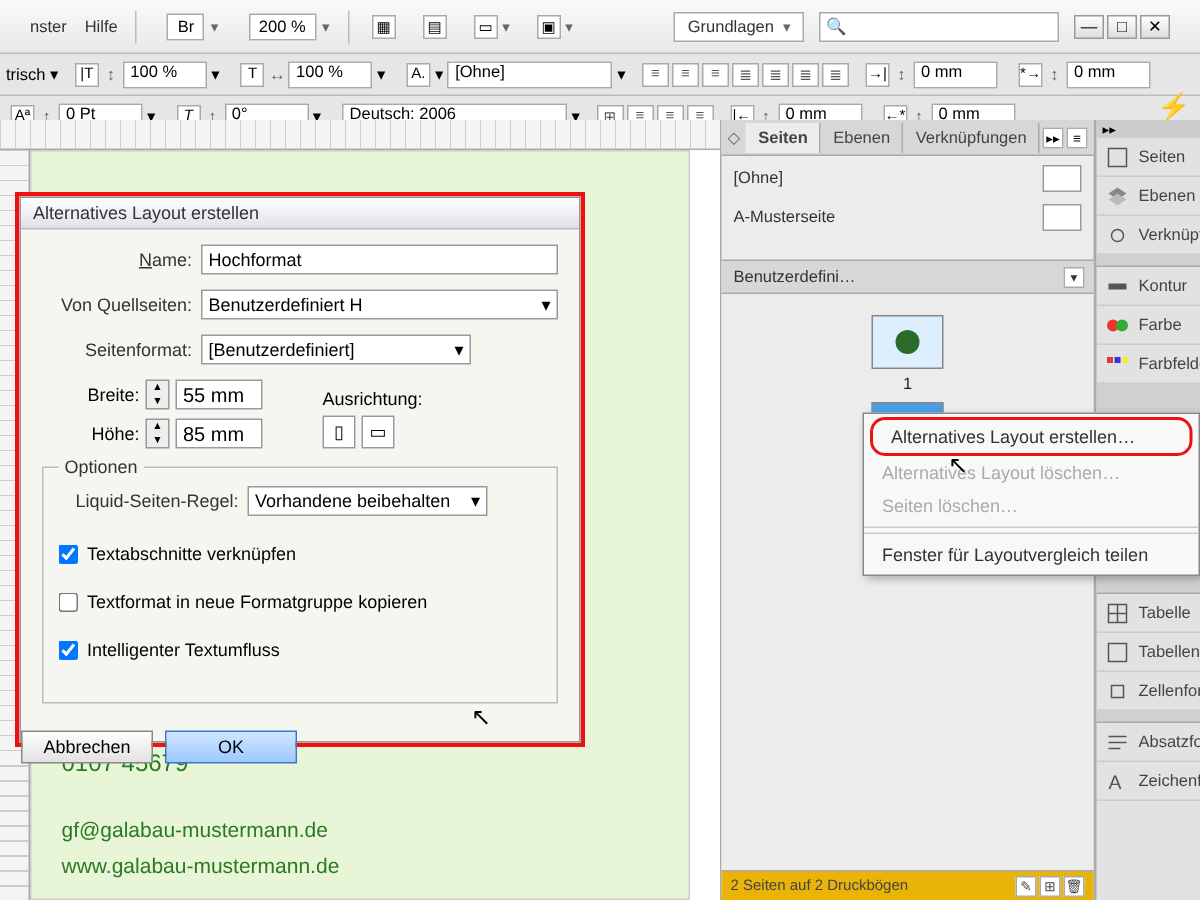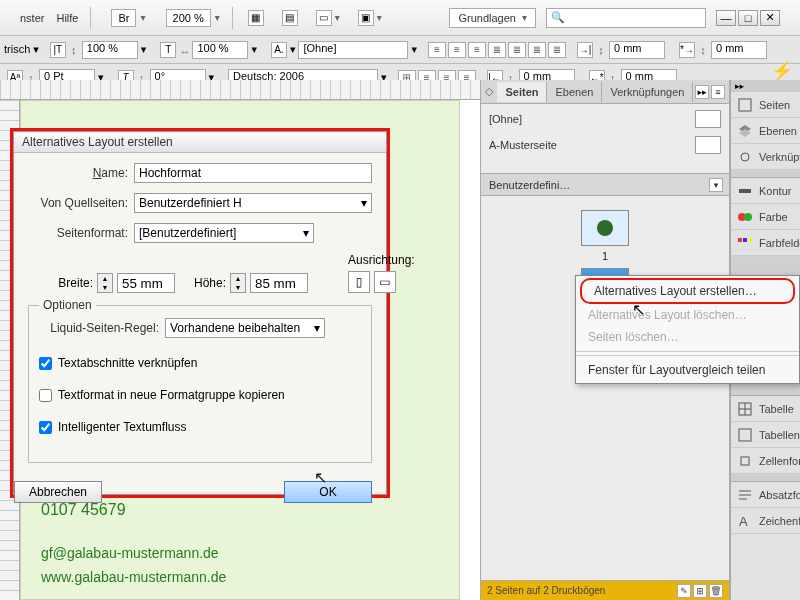--- a/index.html
+++ b/index.html
@@ -82,37 +82,37 @@
 .dialog-frame { position: absolute; left: 10px; top: 128px; width: 380px; height: 370px; border: 3px solid #e11; z-index: 30; }
 .dialog { position: absolute; left: 0; top: 0; width: 100%; height: 100%; background: #f6f6f1; border: 1px solid #999; display: flex; flex-direction: column; font-size: 12px; }
 .dialog .title { height: 22px; background: linear-gradient(#fff,#e0e0e8); border-bottom: 1px solid #bbb; padding: 3px 8px; color: #333; }
 .dialog .body { padding: 10px 14px; flex: 1; }
 .frow { display: flex; align-items: center; margin-bottom: 10px; gap: 6px; }
 .frow label { width: 100px; text-align: right; color: #333; }
 .frow label u { text-decoration: underline; }
 .frow input[type=text], .frow .sel { height: 20px; border: 1px solid #999; background: #fff; padding: 0 4px; font-size: 12px; flex: 1; }
 .frow .sel { display: flex; align-items: center; justify-content: space-between; }
 .wh-group { display: flex; gap: 20px; margin: 6px 0 12px 20px; align-items: flex-end; }
-.wh-col { display: flex; flex-direction: row; gap: 6px; }
+.wh-col { display: flex; flex-direction: column; gap: 6px; }
 .wh-col .r { display: flex; align-items: center; gap: 4px; }
 .wh-col .r label { width: 45px; text-align: right; }
 .wh-col .r .spin { width: 16px; height: 20px; border: 1px solid #999; background: #eee; display: flex; flex-direction: column; }
 .wh-col .r .spin span { flex: 1; font-size: 7px; display: flex; align-items: center; justify-content: center; }
 .wh-col .r input { width: 58px; height: 20px; border: 1px solid #999; padding: 0 4px; }
 .orient { display: flex; flex-direction: column; align-items: flex-start; gap: 4px; margin-left: 20px; }
 .orient .btns { display: flex; gap: 4px; }
 .orient .ob { width: 22px; height: 22px; border: 1px solid #999; background: #fff; display: flex; align-items: center; justify-content: center; font-size: 12px; }
 
 .fieldset { border: 1px solid #bbb; padding: 8px 10px 10px 10px; margin-top: 4px; }
 .fieldset .legend { position: relative; top: -16px; background: #f6f6f1; display: inline-block; padding: 0 4px; color: #333; }
 .fieldset .content { margin-top: -10px; }
 .chk { display: flex; align-items: center; gap: 6px; margin: 18px 0; }
 .chk input { width: 13px; height: 13px; }
 
-.dlg-btns { display: flex; justify-content: space-between; gap: 8px; padding: 8px 14px 3px 0; }
+.dlg-btns { display: flex; justify-content: flex-start; gap: 8px; padding: 8px 14px 3px 0; }
 .btn { width: 88px; height: 22px; border: 1px solid #888; background: linear-gradient(#fdfdfd,#e2e2e2); display: flex; align-items: center; justify-content: center; font-size: 12px; }
 .btn.default { border: 1px solid #3a78c7; background: linear-gradient(#cfe6ff,#9ec8ff); }
 
 .cursor1 { position: absolute; left: 314px; top: 468px; z-index: 40; font-size: 16px; pointer-events: none; }
 </style>
 </head>
 <body>
 
 <div class="menubar">
   <span>nster</span>

